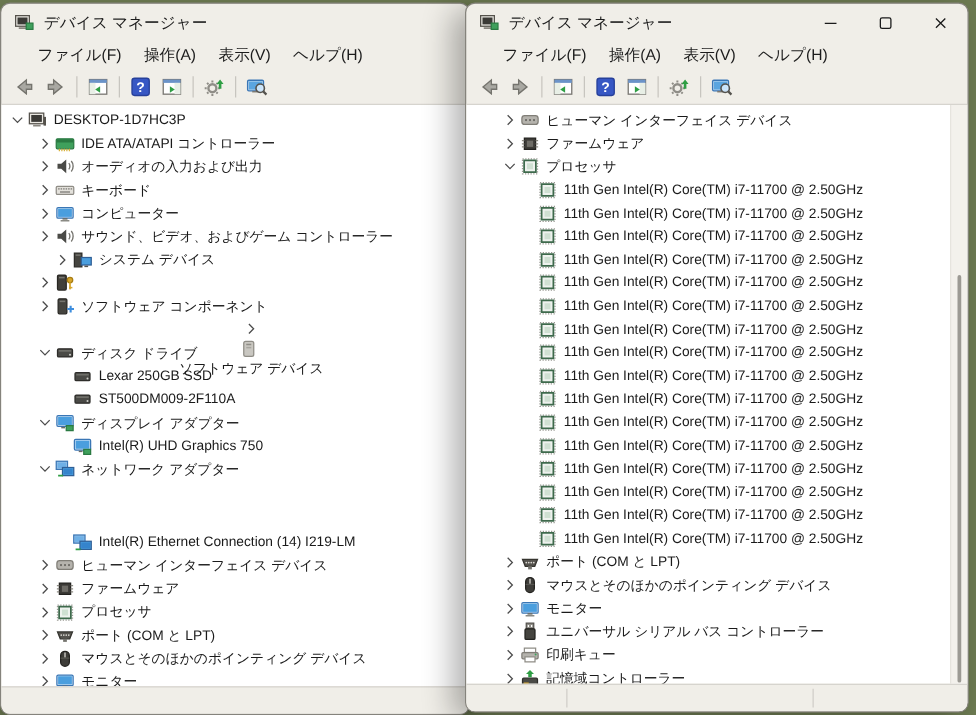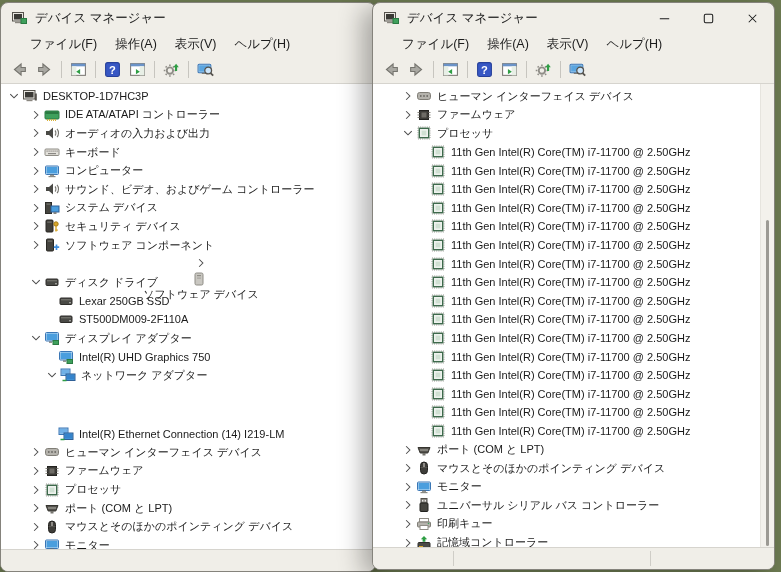--- a/index.html
+++ b/index.html
@@ -228,21 +228,21 @@
             </svg>
           </span>
           <span class="ticon">
             <svg viewBox="0 0 16 16" xmlns="http://www.w3.org/2000/svg">
               <path d="M2 6h3l4-3.5v11L5 10H2z" fill="#4a4a46"></path>
               <path d="M11 5.5c1.2 1.2 1.2 3.8 0 5M13 3.8c2 2.2 2 6.2 0 8.4" stroke="#76756f" fill="none" stroke-width="1.1"></path>
             </svg>
           </span>
           <span class="lbl">サウンド、ビデオ、およびゲーム コントローラー</span>
         </div>
-        <div class="row" style="padding-left: 26px;">
+        <div class="row" style="padding-left: 40px;">
           <span class="chev">
             <svg viewBox="0 0 16 16" xmlns="http://www.w3.org/2000/svg">
               <path d="M5.5 3l5 5-5 5" fill="none" stroke="#4c4c4c" stroke-width="1.4"></path>
             </svg>
           </span>
           <span class="ticon">
             <svg viewBox="0 0 16 16" xmlns="http://www.w3.org/2000/svg">
               <rect x="1.5" y="2.5" width="6" height="11" fill="#45443f" stroke="#2e2d29"></rect>
               <rect x="2.5" y="3.5" width="4" height="1.2" fill="#76756f"></rect>
               <rect x="7" y="6" width="8" height="6" fill="#4a9ede" stroke="#2f5f96"></rect>
@@ -259,21 +259,20 @@
           </span>
           <span class="ticon">
             <svg viewBox="0 0 16 16" xmlns="http://www.w3.org/2000/svg">
               <rect x="2" y="2" width="7" height="12" rx="1" fill="#413f3a" stroke="#282723"></rect>
               <rect x="3.2" y="3.5" width="4.5" height="1.2" fill="#76756f"></rect>
               <circle cx="12" cy="6" r="2.2" fill="#d8a72c" stroke="#a87d14"></circle>
               <rect x="11.3" y="8" width="1.4" height="5.5" fill="#d8a72c"></rect>
               <rect x="11.3" y="11.5" width="2.6" height="1.2" fill="#d8a72c"></rect>
             </svg>
           </span>
-          <span class="lbl">セキュリティ デバイス</span>
         </div>
         <div class="row" style="padding-left: 26px;">
           <span class="chev">
             <svg viewBox="0 0 16 16" xmlns="http://www.w3.org/2000/svg">
               <path d="M5.5 3l5 5-5 5" fill="none" stroke="#4c4c4c" stroke-width="1.4"></path>
             </svg>
           </span>
           <span class="ticon">
             <svg viewBox="0 0 16 16" xmlns="http://www.w3.org/2000/svg">
               <rect x="2.5" y="2" width="7" height="12" rx="1" fill="#45443f" stroke="#282723"></rect>
@@ -356,21 +355,21 @@
           <span class="ticon">
             <svg viewBox="0 0 16 16" xmlns="http://www.w3.org/2000/svg">
               <rect x="1.5" y="2.5" width="13" height="8.5" rx="1" fill="#cfe4f7" stroke="#3a76b5"></rect>
               <rect x="2.5" y="3.5" width="11" height="6.5" fill="#4a9ede"></rect>
               <rect x="5" y="11.5" width="3" height="1.2" fill="#6b6b66"></rect>
               <rect x="9" y="10.5" width="5.5" height="4" fill="#3fa05c" stroke="#2a7a42"></rect>
             </svg>
           </span>
           <span class="lbl">Intel(R) UHD Graphics 750</span>
         </div>
-        <div class="row" style="padding-left: 42px;">
+        <div class="row" style="padding-left: 26px;">
           <span class="chev">
             <svg viewBox="0 0 16 16" xmlns="http://www.w3.org/2000/svg">
               <path d="M3 5.5l5 5 5-5" fill="none" stroke="#4c4c4c" stroke-width="1.4"></path>
             </svg>
           </span>
           <span class="ticon">
             <svg viewBox="0 0 16 16" xmlns="http://www.w3.org/2000/svg">
               <rect x="1" y="2" width="9" height="6.5" fill="#9fc6ea" stroke="#3a76b5"></rect>
               <rect x="2" y="3" width="7" height="4.5" fill="#6fb0e6"></rect>
               <rect x="6" y="7" width="9" height="6.5" fill="#4a9ede" stroke="#2f5f96"></rect>

